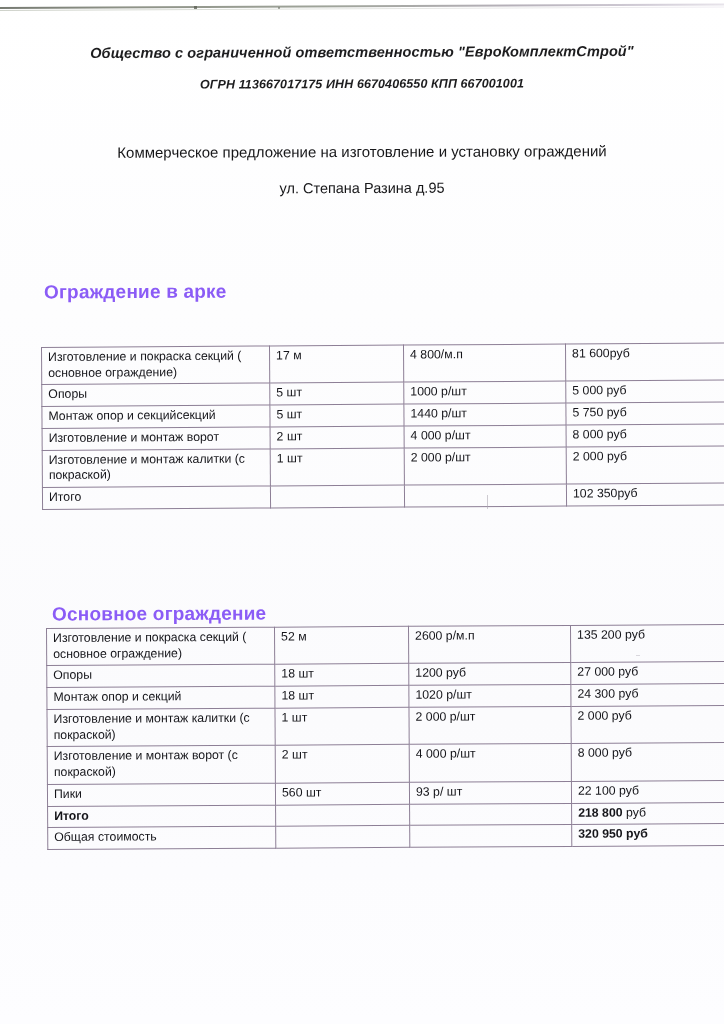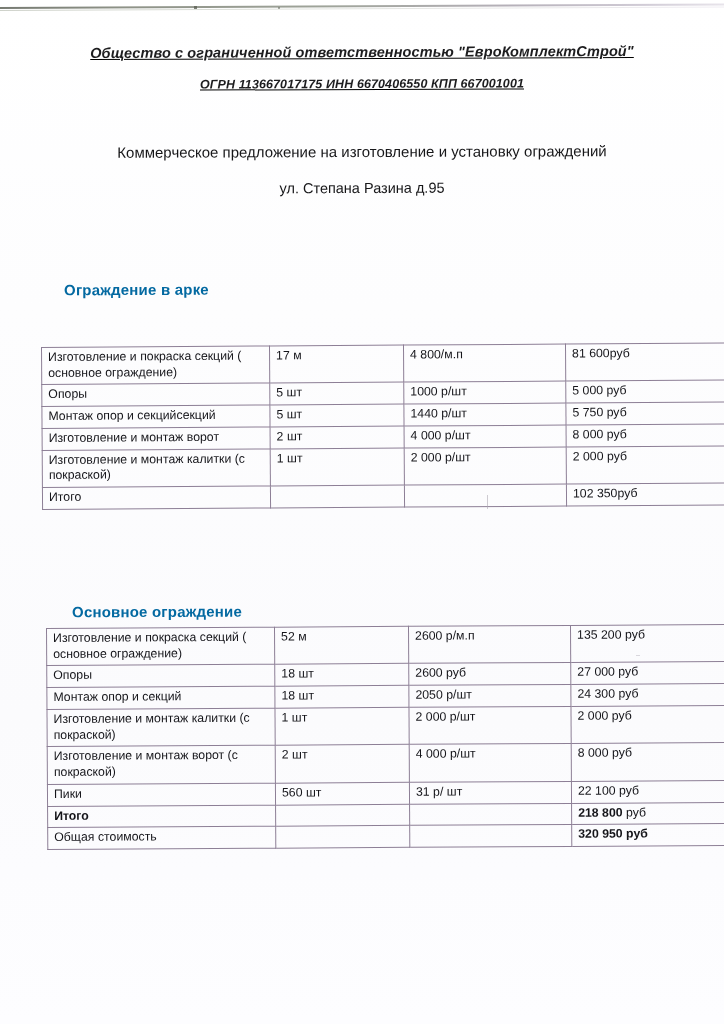--- a/index.html
+++ b/index.html
@@ -60,21 +60,20 @@
     opacity: .8;
   }
 
   
   .letterhead {
     position: absolute;
     left: 0;
     right: 0;
     top: 44px;
     text-align: center;
-    text-decoration: underline;
   }
   .company-name {
     font-weight: bold;
     font-style: italic;
     font-size: 14.5px;
     color: #1d1d1f;
     letter-spacing: .1px;
     transform: rotate(-0.22deg);
   }
   .company-reg {
@@ -105,25 +104,24 @@
     text-align: center;
     font-size: 14.5px;
     color: #171719;
     transform: rotate(-0.18deg);
   }
 
   
   .section-heading {
     position: absolute;
     font-weight: bold;
-    font-size: 15px;
-    color: #0369a1;
+    font-size: 19px;
+    color: #8b5cf6;
     letter-spacing: .2px;
     white-space: nowrap;
-    margin-left: 20px;
   }
   #heading-arch  { left: 44px; top: 281px; transform: rotate(-0.25deg); }
   #heading-main  { left: 52px; top: 603px; transform: rotate(-0.25deg); }
 
   
   .doc-table {
     position: absolute;
     border-collapse: collapse;
     table-layout: fixed;
     font-size: 12.3px;
@@ -239,45 +237,45 @@
     <tbody>
       <tr class="r-tall">
         <td class="c-name">Изготовление и покраска секций ( основное ограждение)</td>
         <td class="c-qty">52 м</td>
         <td class="c-price">2600 р/м.п</td>
         <td class="c-sum">135 200 руб</td>
       </tr>
       <tr class="r-norm">
         <td class="c-name">Опоры</td>
         <td class="c-qty">18 шт</td>
-        <td class="c-price">2600 руб</td>
+        <td class="c-price">1200 руб</td>
         <td class="c-sum">27 000 руб</td>
       </tr>
       <tr class="r-norm">
         <td class="c-name">Монтаж опор и секций</td>
         <td class="c-qty">18 шт</td>
-        <td class="c-price">2050 р/шт</td>
+        <td class="c-price">1020 р/шт</td>
         <td class="c-sum">24 300 руб</td>
       </tr>
       <tr class="r-tall">
         <td class="c-name">Изготовление и монтаж калитки (с покраской)</td>
         <td class="c-qty">1 шт</td>
         <td class="c-price">2 000 р/шт</td>
         <td class="c-sum">2 000 руб</td>
       </tr>
       <tr class="r-tall">
         <td class="c-name">Изготовление и монтаж ворот (с покраской)</td>
         <td class="c-qty">2 шт</td>
         <td class="c-price">4 000 р/шт</td>
         <td class="c-sum">8 000 руб</td>
       </tr>
       <tr class="r-norm">
         <td class="c-name">Пики</td>
         <td class="c-qty">560 шт</td>
-        <td class="c-price">31 р/ шт</td>
+        <td class="c-price">93 р/ шт</td>
         <td class="c-sum">22 100 руб</td>
       </tr>
       <tr class="r-short">
         <td class="c-name b">Итого</td>
         <td class="c-qty"></td>
         <td class="c-price"></td>
         <td class="c-sum"><span class="b">218 800</span><span> руб</span></td>
       </tr>
       <tr class="r-short">
         <td class="c-name">Общая стоимость</td>

